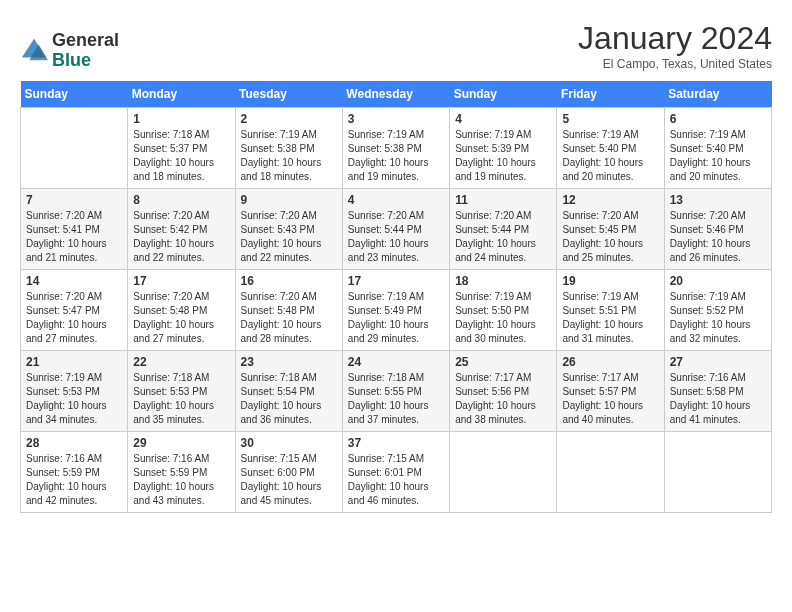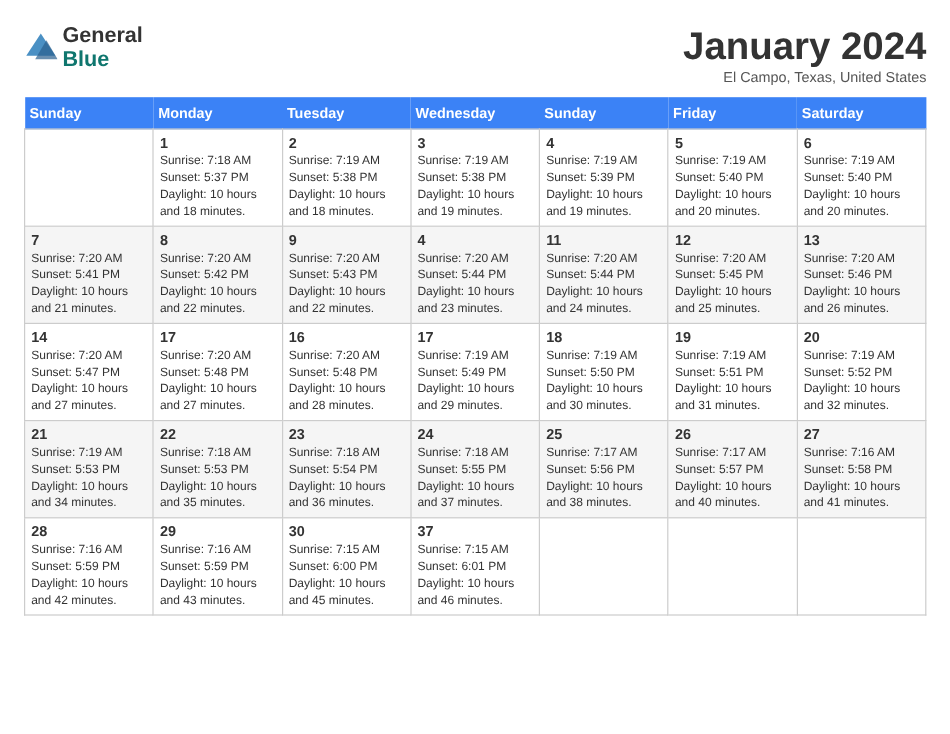--- a/index.html
+++ b/index.html
@@ -5,21 +5,21 @@
     * { box-sizing: border-box; margin: 0; padding: 0; }
     body {
       font-family: Arial, sans-serif;
       background: #fff;
       width: 792px;
       min-height: 612px;
       padding: 20px;
     }
     .header {
       display: flex;
-      align-items: flex-start;
+      align-items: flex-end;
       justify-content: space-between;
       margin-bottom: 10px;
     }
     .logo {
       display: flex;
       align-items: center;
       gap: 4px;
     }
     .logo-text {
       font-size: 18px;
@@ -32,21 +32,21 @@
     }
     .logo-icon {
       width: 28px;
       height: 28px;
     }
     .title-area {
       text-align: right;
     }
     .main-title {
       font-size: 32px;
-      font-weight: bold;
+      font-weight: normal;
       color: #333;
     }
     .subtitle {
       font-size: 12px;
       color: #555;
     }
     table {
       width: 100%;
       border-collapse: collapse;
       font-size: 11px;

